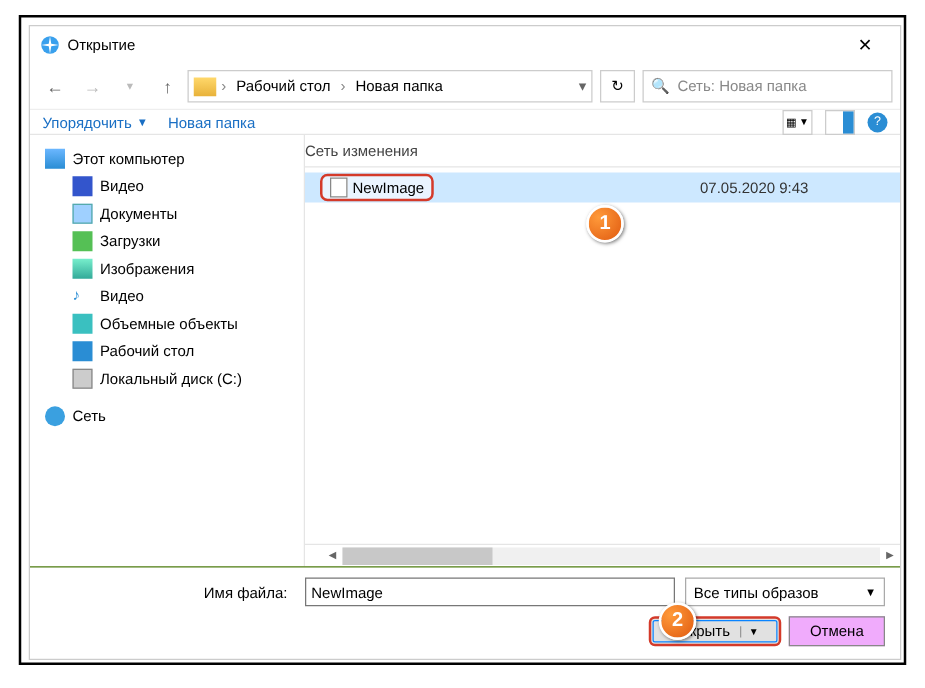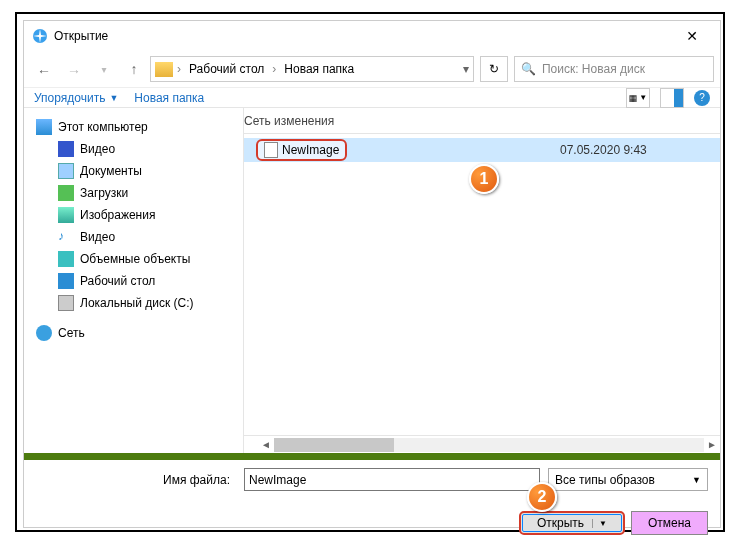--- a/index.html
+++ b/index.html
@@ -39,21 +39,21 @@
 .row { height: 24px; display: flex; align-items: center; background: #cde8ff; }
 .row .cell-name { flex: 1; padding-left: 12px; display: flex; align-items: center; gap: 6px; }
 .row .cell-date { width: 160px; color: #333; }
 .file-chip { border: 2px solid #d43a2a; border-radius: 6px; padding: 1px 6px; display: inline-flex; align-items: center; gap: 4px; background: #eaf4ff; }
 .file-ic { width: 14px; height: 16px; border: 1px solid #888; background: #fff; }
 .scroll-x { height: 18px; border-top: 1px solid #e5e5e5; display: flex; align-items: center; }
 .sx-gap { width: 14px; }
 .sx-btn { width: 16px; color: #666; text-align: center; font-size: 10px; }
 .sx-track { flex: 1; height: 14px; background: #f0f0f0; position: relative; }
 .sx-thumb { position: absolute; left: 0; top: 0; height: 100%; width: 28%; background: #c8c8c8; }
-.footer { height: 74px; border-top: 7px solid #4d7c0f; padding: 8px 12px; display: flex; flex-direction: column; gap: 20px; }
+.footer { height: 74px; border-top: 1px solid #4d7c0f; padding: 8px 12px; display: flex; flex-direction: column; gap: 8px; }
 .frow { display: flex; align-items: center; gap: 8px; }
 .flabel { width: 200px; text-align: right; padding-right: 6px; }
 .fname { flex: 1; height: 23px; border: 1px solid #777; padding: 0 4px; }
 .ftype { width: 160px; height: 23px; border: 1px solid #aaa; display: flex; align-items: center; padding: 0 6px; justify-content: space-between; }
 .fbtns { display: flex; gap: 6px; margin-left: auto; }
 .btn { height: 24px; border: 1px solid #888; background: #f0abfc; padding: 0 16px; display: flex; align-items: center; }
 .btn.primary { border: 2px solid #d43a2a; border-radius: 5px; background: #e1e1e1; outline: 1px solid #0a84ff; outline-offset: -4px; }
 .marker { position: absolute; width: 30px; height: 30px; border-radius: 50%; background: radial-gradient(circle at 30% 30%, #ff9a3a, #e05a10); border: 2px solid #fff; box-shadow: 1px 1px 3px rgba(0,0,0,.5); color: #fff; font-weight: bold; font-size: 16px; display: flex; align-items: center; justify-content: center; }
 .m1 { left: 452px; top: 150px; }
 .m2 { left: 510px; top: 468px; }
@@ -82,21 +82,21 @@
       <span class="folder-ic"></span>
       <span class="crumb-sep">›</span>
       <span class="crumb">Рабочий стол</span>
       <span class="crumb-sep">›</span>
       <span class="crumb">Новая папка</span>
       <span class="addr-drop">▾</span>
     </div>
     <div class="refresh">↻</div>
     <div class="search">
       <span>🔍</span>
-      <span>Поиск: Новая диск</span>
+      <span>Сеть: Новая папка</span>
     </div>
   </div>
 
   <div class="toolbar">
     <div class="tbtn">
           <span>Упорядочить</span>
           <span style="font-size:9px">▼</span>
         </div>
     <div class="tbtn">Новая папка</div>
     <div class="tb-right">

